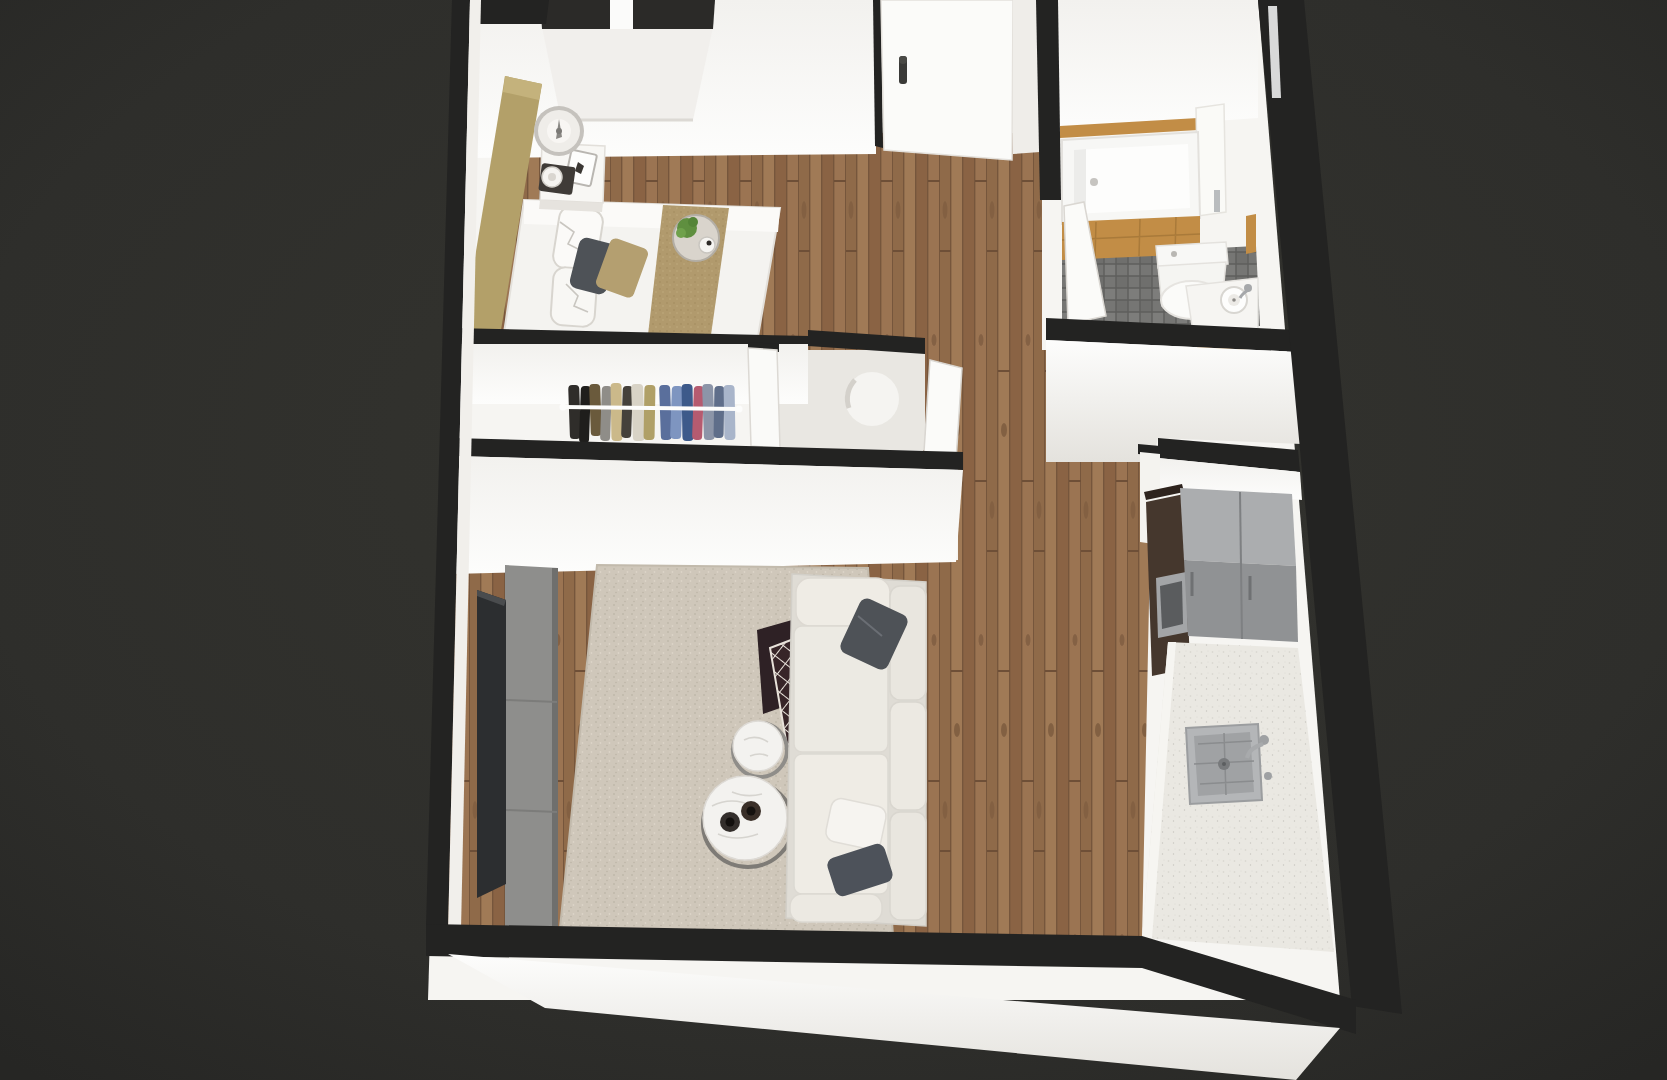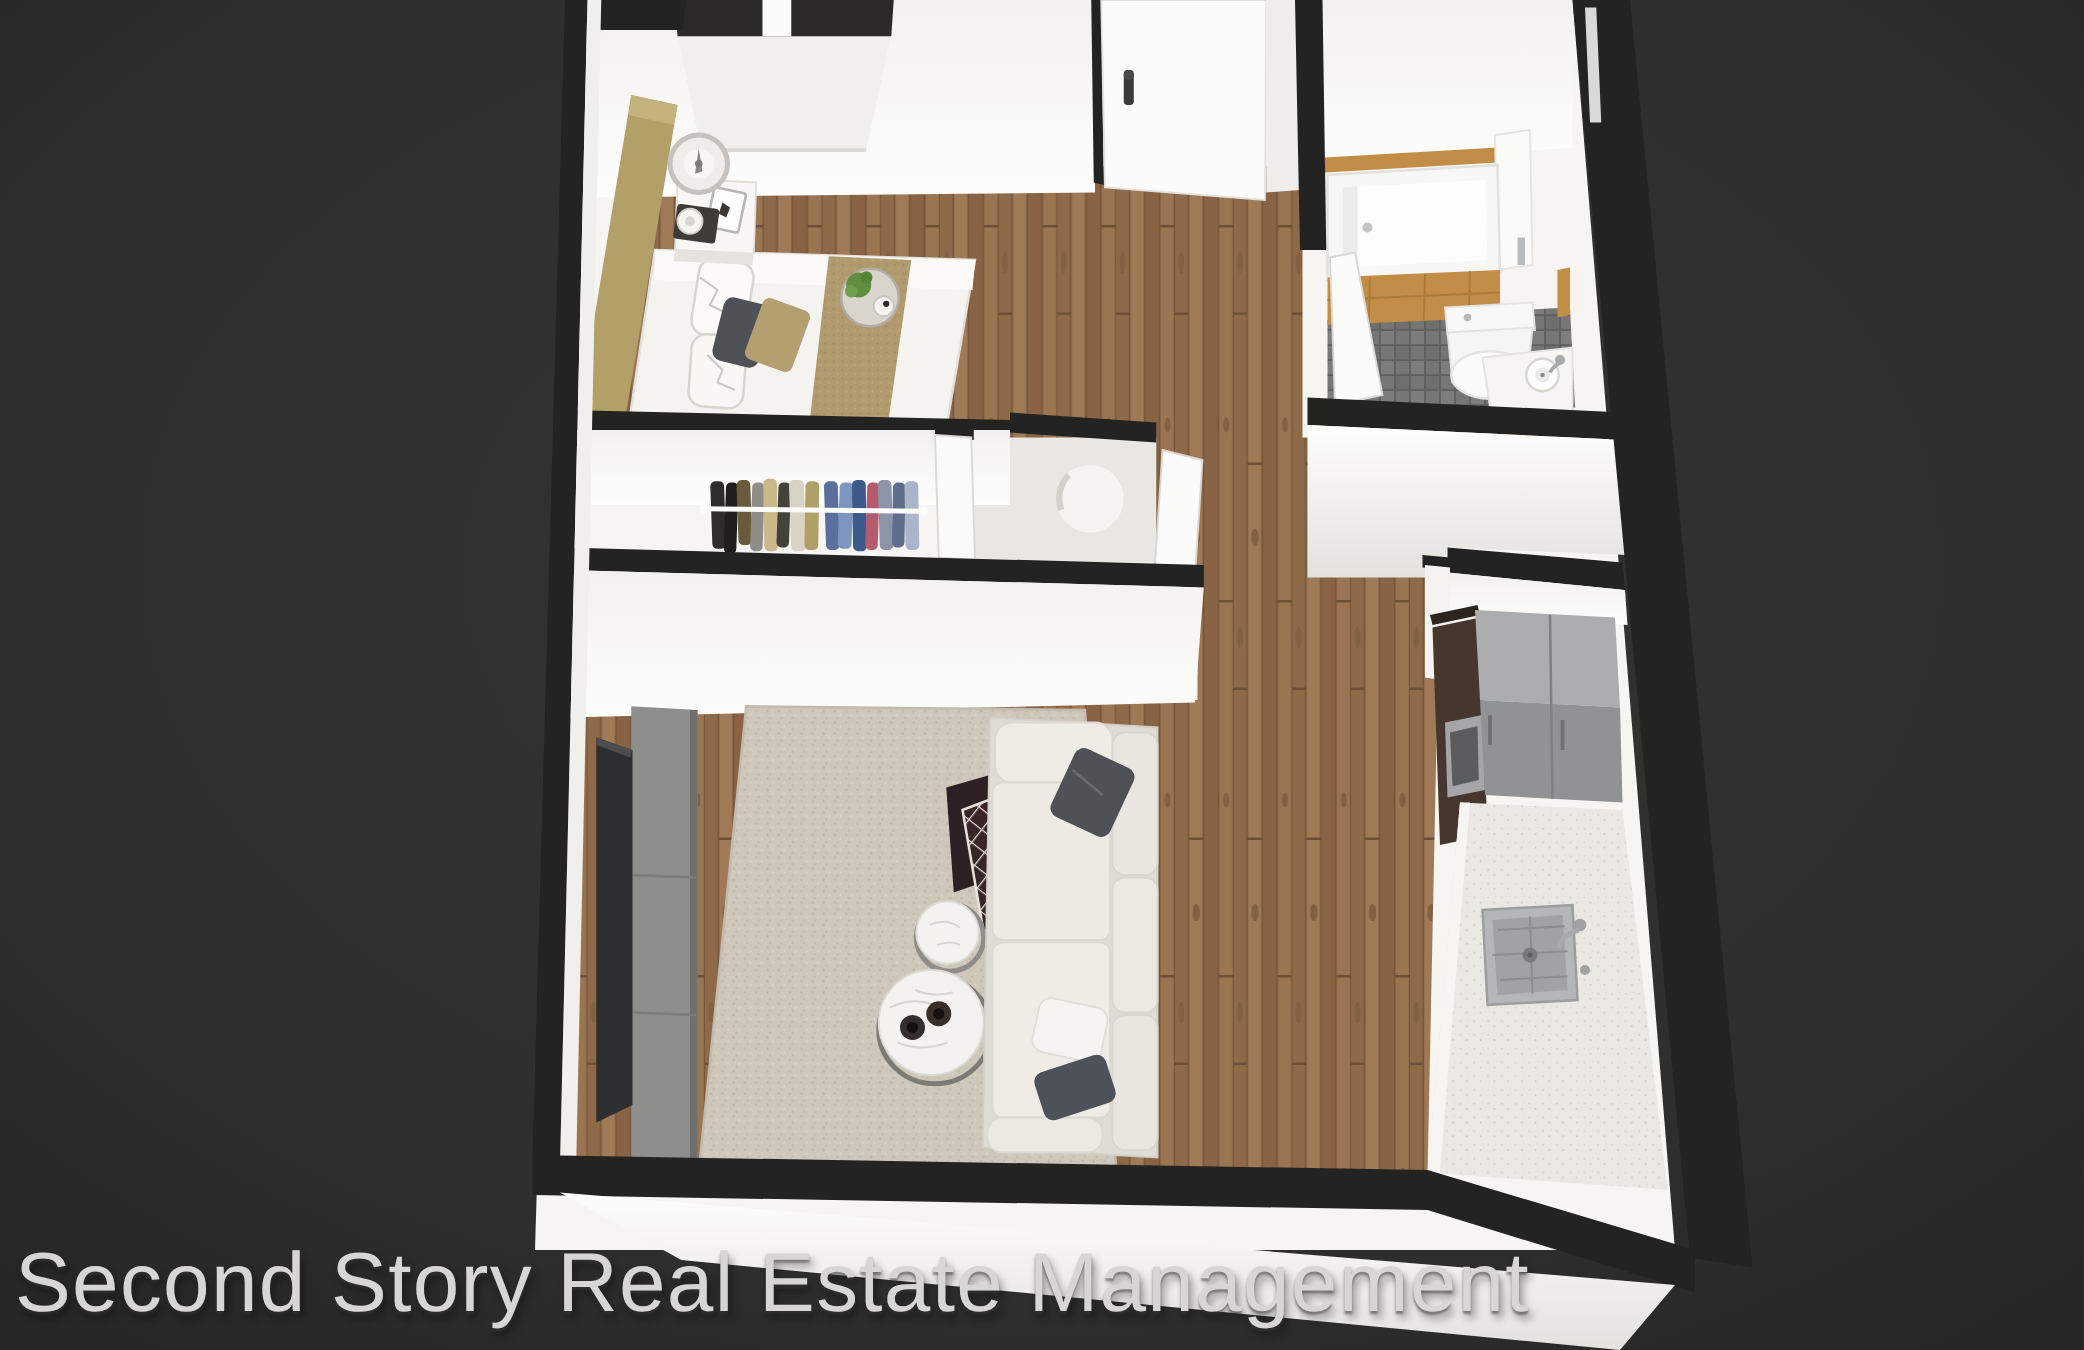--- a/index.html
+++ b/index.html
@@ -308,14 +308,13 @@
       <polygon points="452,0 470,0 448,934 426,926" style="fill:var(--wallTop,#232322)"></polygon>
       <polygon points="470,0 481,0 461,930 448,932" fill="#f1efeb"></polygon>
       <polygon points="1258,0 1304,0 1402,1014 1352,1006" style="fill:var(--wallTop,#232322)"></polygon>
       <polygon points="1268,6 1277,6 1281,98 1272,98" fill="#d8d9d9"></polygon>
       <polygon points="426,924 1142,936 1356,1000 1356,1034 1142,968 426,956" style="fill:var(--wallTop,#232322)"></polygon>
       <polygon points="448,954 1340,1028 1296,1080 545,1008" fill="url(#gFaceV)"></polygon>
     </g>
   </g>
 </svg>
 
-<div class="watermark">Second Story Real Estate Management</div>
 </div>
 
 </body></html>

